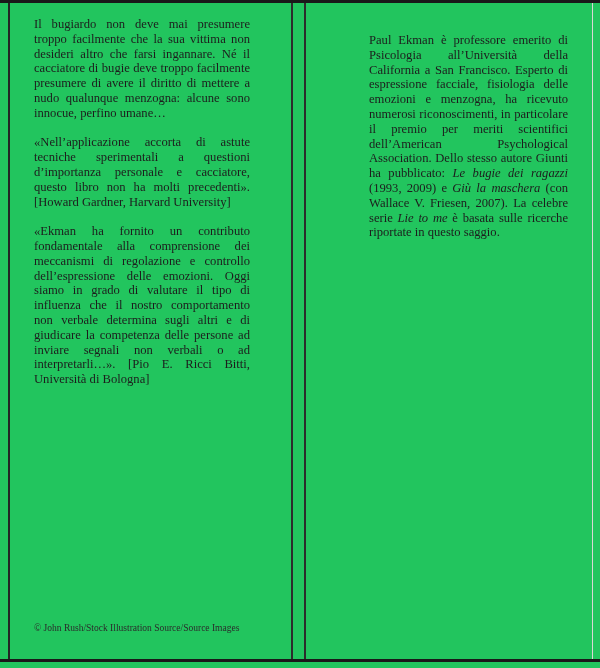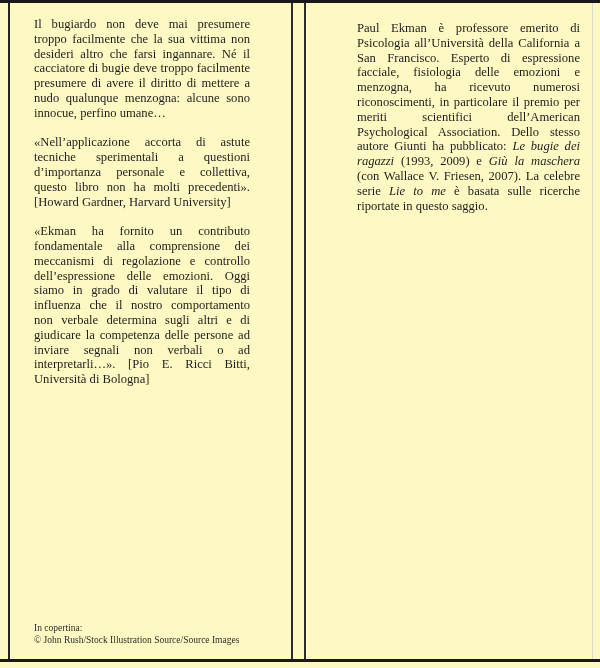--- a/index.html
+++ b/index.html
@@ -4,21 +4,21 @@
 <style>
   html, body {
     margin: 0;
     padding: 0;
     background: #ffffff;
   }
   .scan {
     position: relative;
     width: 600px;
     height: 668px;
-    background: #fef9c3;
+    background: #22c55e;
     overflow: hidden;
     font-family: "Liberation Serif", "DejaVu Serif", serif;
     color: #1d1d1d;
   }
   
   .frame-top    { position: absolute; left: 0; top: 0; width: 600px; height: 3px; background: #191919; }
   .frame-bottom { position: absolute; left: 0; top: 659px; width: 600px; height: 3px; background: #191919; }
   .frame-left   { position: absolute; left: 8px; top: 3px; width: 2px; height: 656px; background: #242424; }
   .edge-right   { position: absolute; left: 592px; top: 3px; width: 1px; height: 656px; background: #d8d8d4; }
   .spine-line   { position: absolute; top: 3px; height: 656px; width: 2px; background: #2c2c2c; }
@@ -38,21 +38,21 @@
   .left-flap p { margin: 0 0 14.8px 0; }
   .right-flap {
     position: absolute;
     left: 353px;
     top: 17px;
     width: 231px;
     font-size: 12.6px;
     line-height: 14.8px;
     text-align: justify;
   }
-  .right-flap p { margin: 4px; }
+  .right-flap p { margin: 16px; }
   .right-flap i { font-style: italic; }
 
   .cover-credit {
     position: absolute;
     left: 34px;
     top: 622px;
     width: 240px;
     font-size: 9.5px;
     line-height: 12px;
     color: #2b2b2b;
@@ -66,26 +66,25 @@
 
   <div class="frame-top"></div>
   <div class="frame-left"></div>
   <div class="frame-bottom"></div>
   <div class="edge-right"></div>
   <div class="spine-line spine-line-a"></div>
   <div class="spine-line spine-line-b"></div>
 
   <div class="left-flap">
     <p>Il bugiardo non deve mai presumere troppo facilmente che la sua vittima non desideri altro che farsi ingannare. Né il cacciatore di bugie deve troppo facilmente presumere di avere il diritto di mettere a nudo qualunque menzogna: alcune sono innocue, perfino umane…</p>
-    <p>«Nell’applicazione accorta di astute tecniche sperimentali a questioni d’importanza personale e collettiva, questo libro non ha molti precedenti». [Howard Gardner, Harvard University]</p>
+    <p>«Nell’applicazione accorta di astute tecniche sperimentali a questioni d’importanza personale e cacciatore, questo libro non ha molti precedenti». [Howard Gardner, Harvard University]</p>
     <p>«Ekman ha fornito un contributo fondamentale alla comprensione dei meccanismi di regolazione e controllo dell’espressione delle emozioni. Oggi siamo in grado di valutare il tipo di influenza che il nostro comportamento non verbale determina sugli altri e di giudicare la competenza delle persone ad inviare segnali non verbali o ad interpretarli…». [Pio E. Ricci Bitti, Università di Bologna]</p>
   </div>
 
   <div class="cover-credit">
-    <div>In copertina:</div>
     <div>© John Rush/Stock Illustration Source/Source Images</div>
   </div>
 
   <div class="right-flap">
     <p><span>Paul Ekman è professore emerito di Psicologia all’Università della California a San Francisco. Esperto di espressione facciale, fisiologia delle emozioni e menzogna, ha ricevuto numerosi riconoscimenti, in particolare il premio per meriti scientifici dell’American Psychological Association. Dello stesso autore Giunti ha pubblicato: </span><i>Le bugie dei ragazzi</i><span> (1993, 2009) e </span><i>Giù la maschera</i><span> (con Wallace V. Friesen, 2007). La celebre serie </span><i>Lie to me</i><span> è basata sulle ricerche riportate in questo saggio.</span></p>
   </div>
 
 </div>
 
 </body></html>

